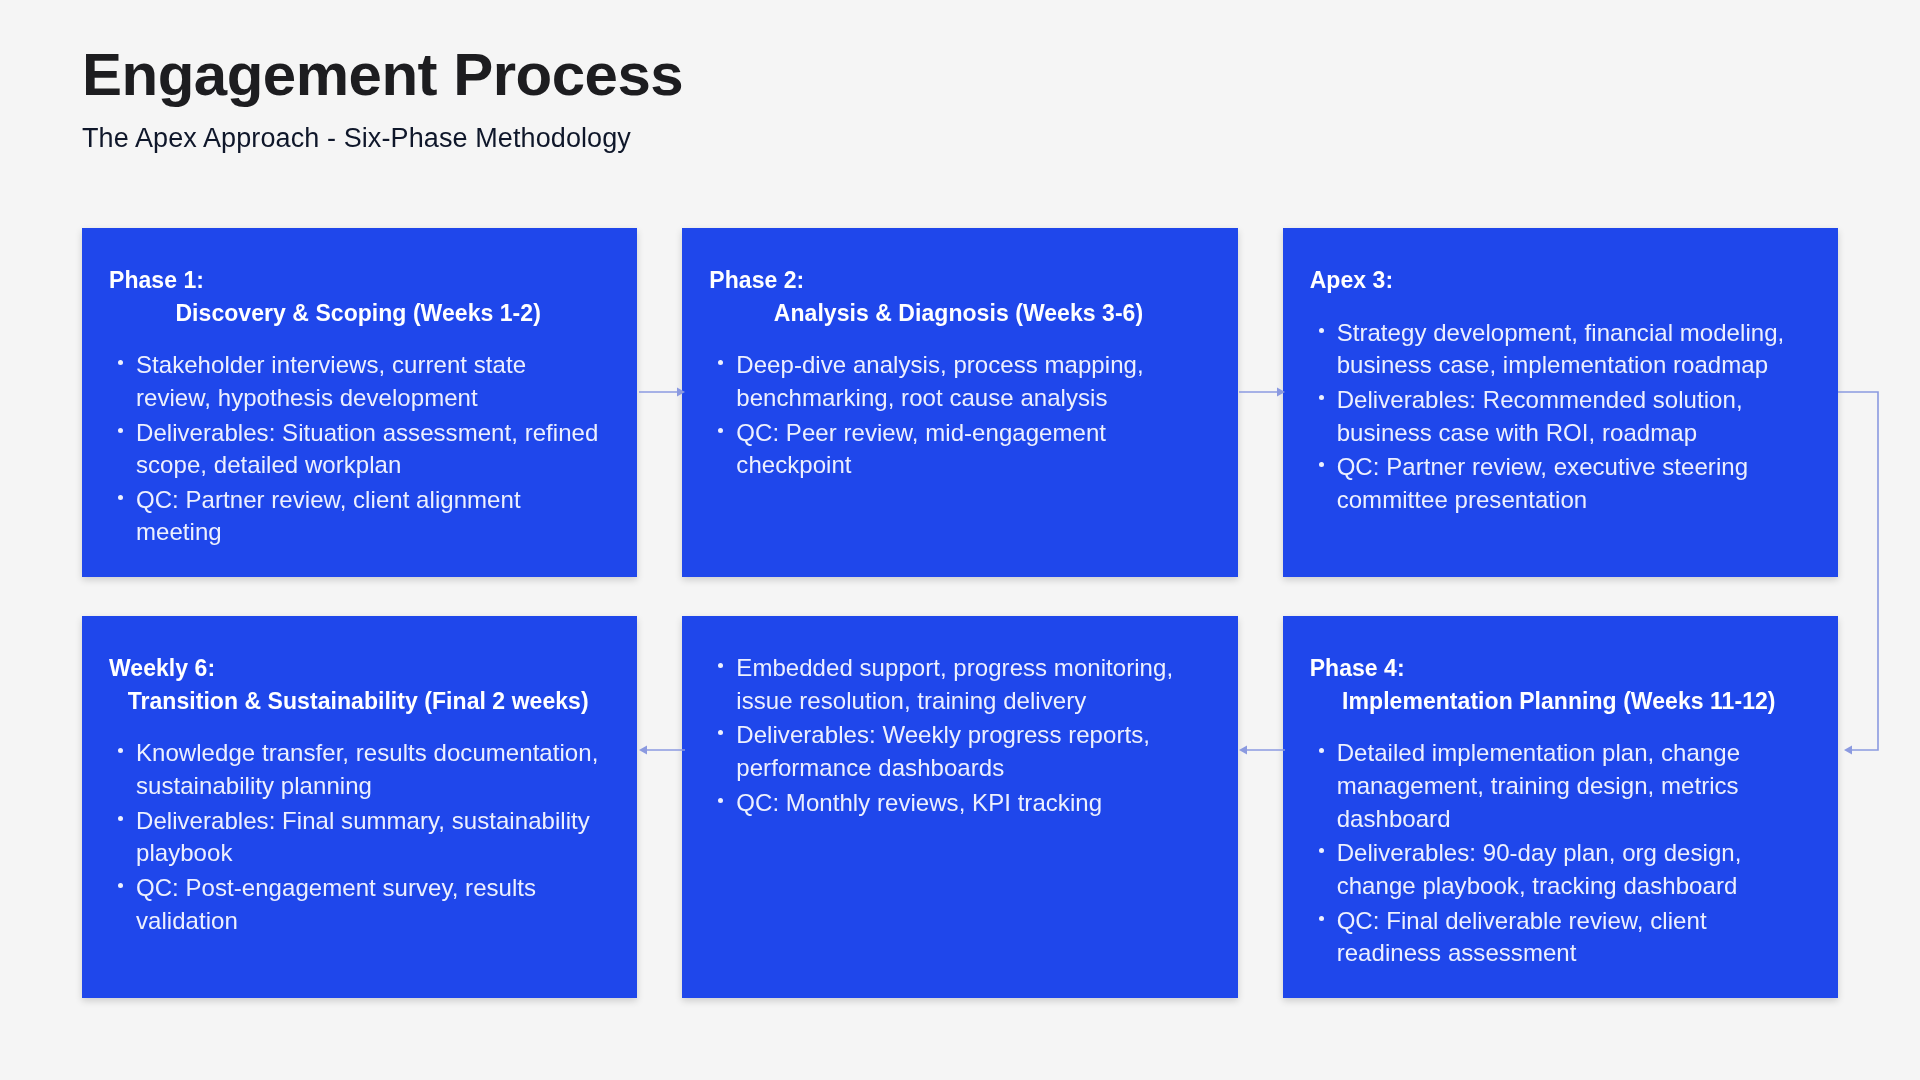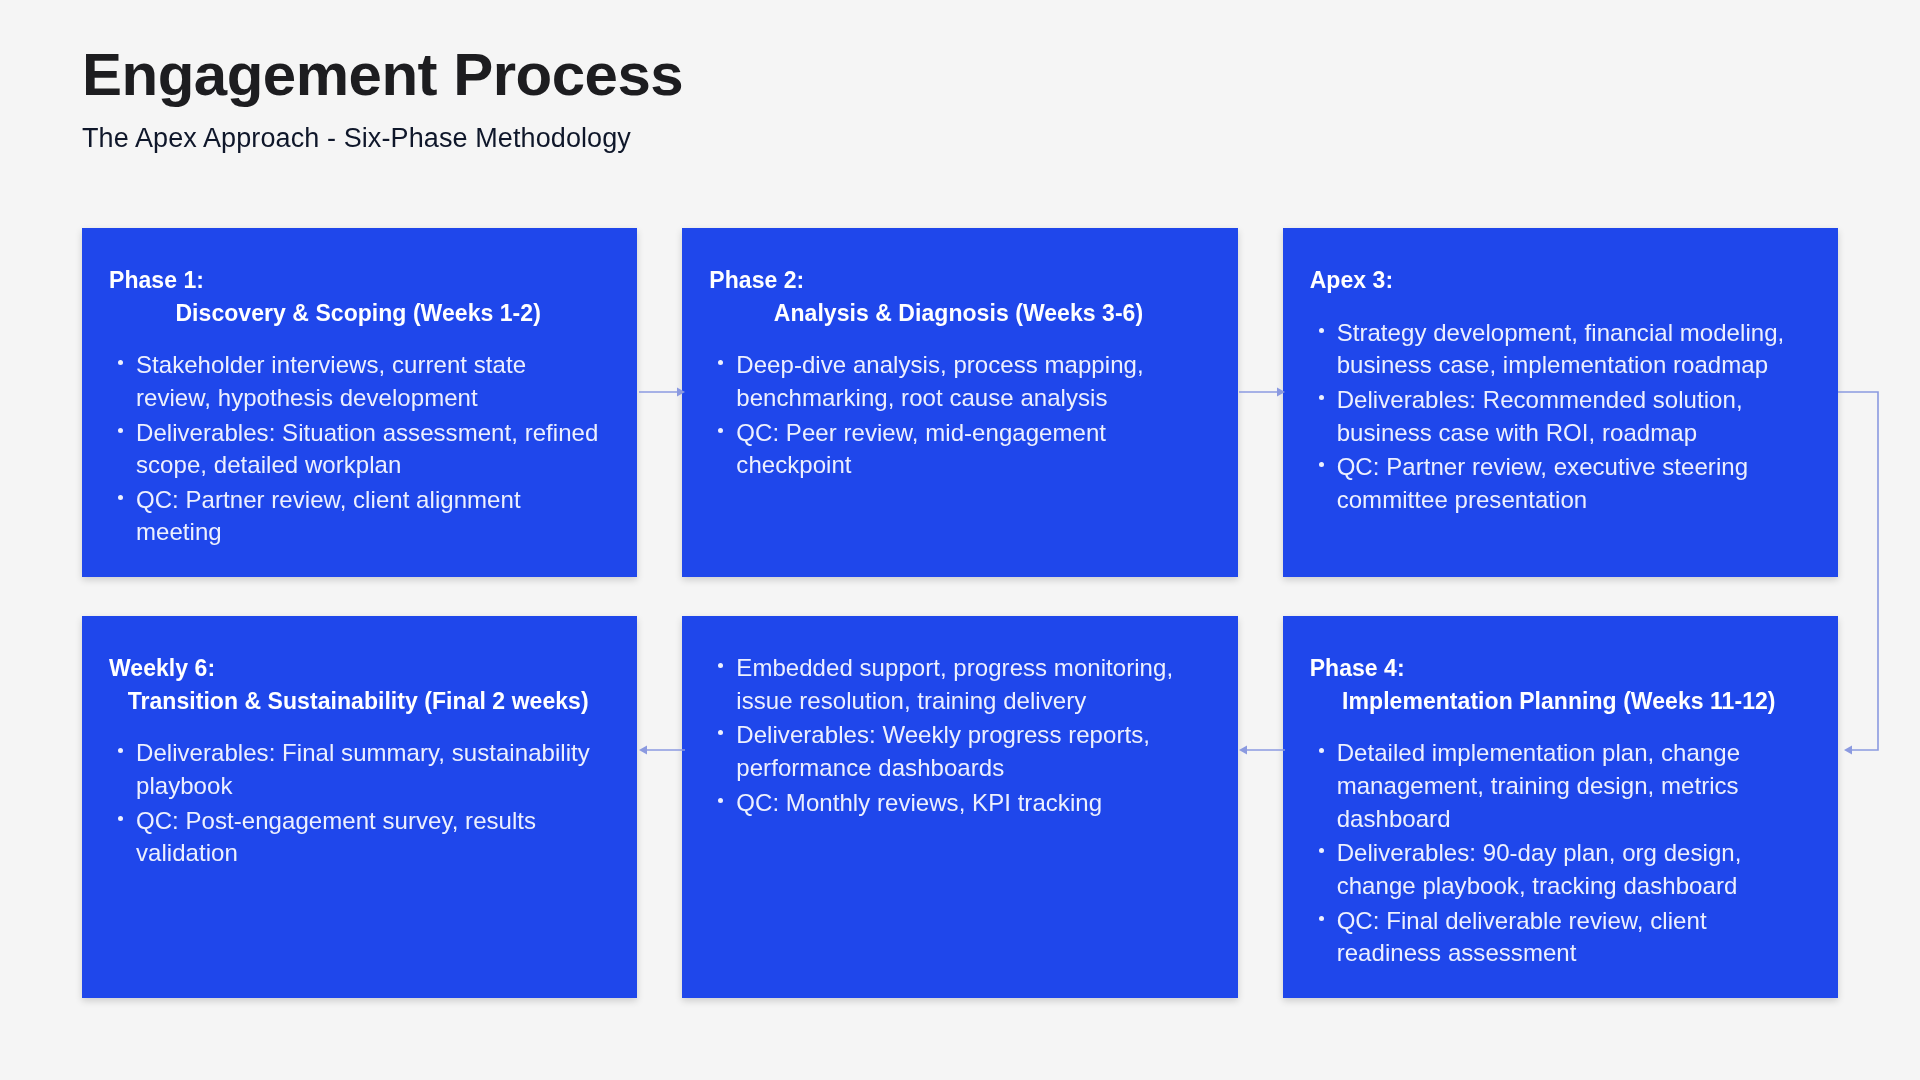--- a/index.html
+++ b/index.html
@@ -135,20 +135,21 @@
     </div>
 
     <div class="row">
 
       <div class="card">
         <div class="card-head">
           <span>Weekly 6:</span>
           <span class="line2">Transition &amp; Sustainability (Final 2 weeks)</span>
         </div>
         <ul class="bullets">
+          <li>Knowledge transfer, results documentation, sustainability planning</li>
           <li>Deliverables: Final summary, sustainability playbook</li>
           <li>QC: Post-engagement survey, results validation</li>
         </ul>
       </div>
 
       <div class="card">
         <ul class="bullets">
           <li>Embedded support, progress monitoring, issue resolution, training delivery</li>
           <li>Deliverables: Weekly progress reports, performance dashboards</li>
           <li>QC: Monthly reviews, KPI tracking</li>

